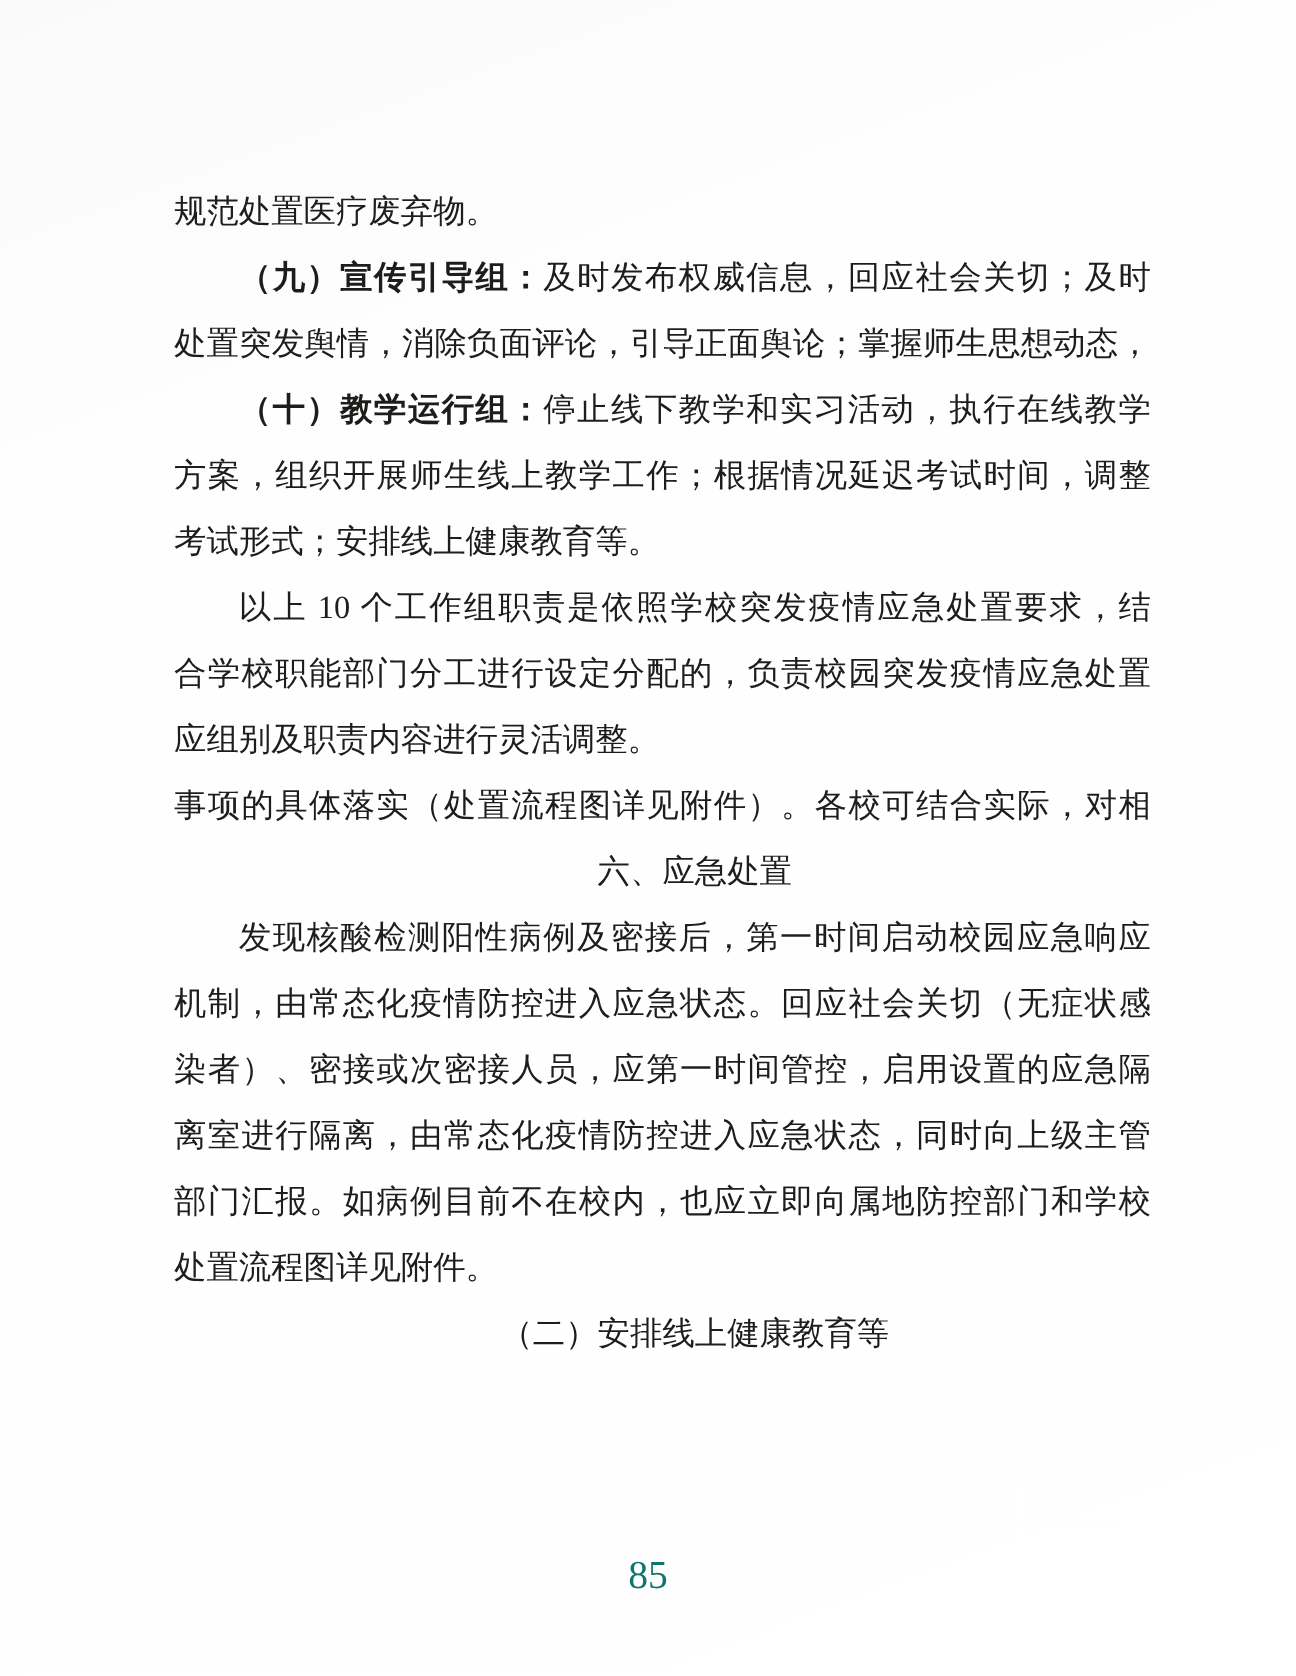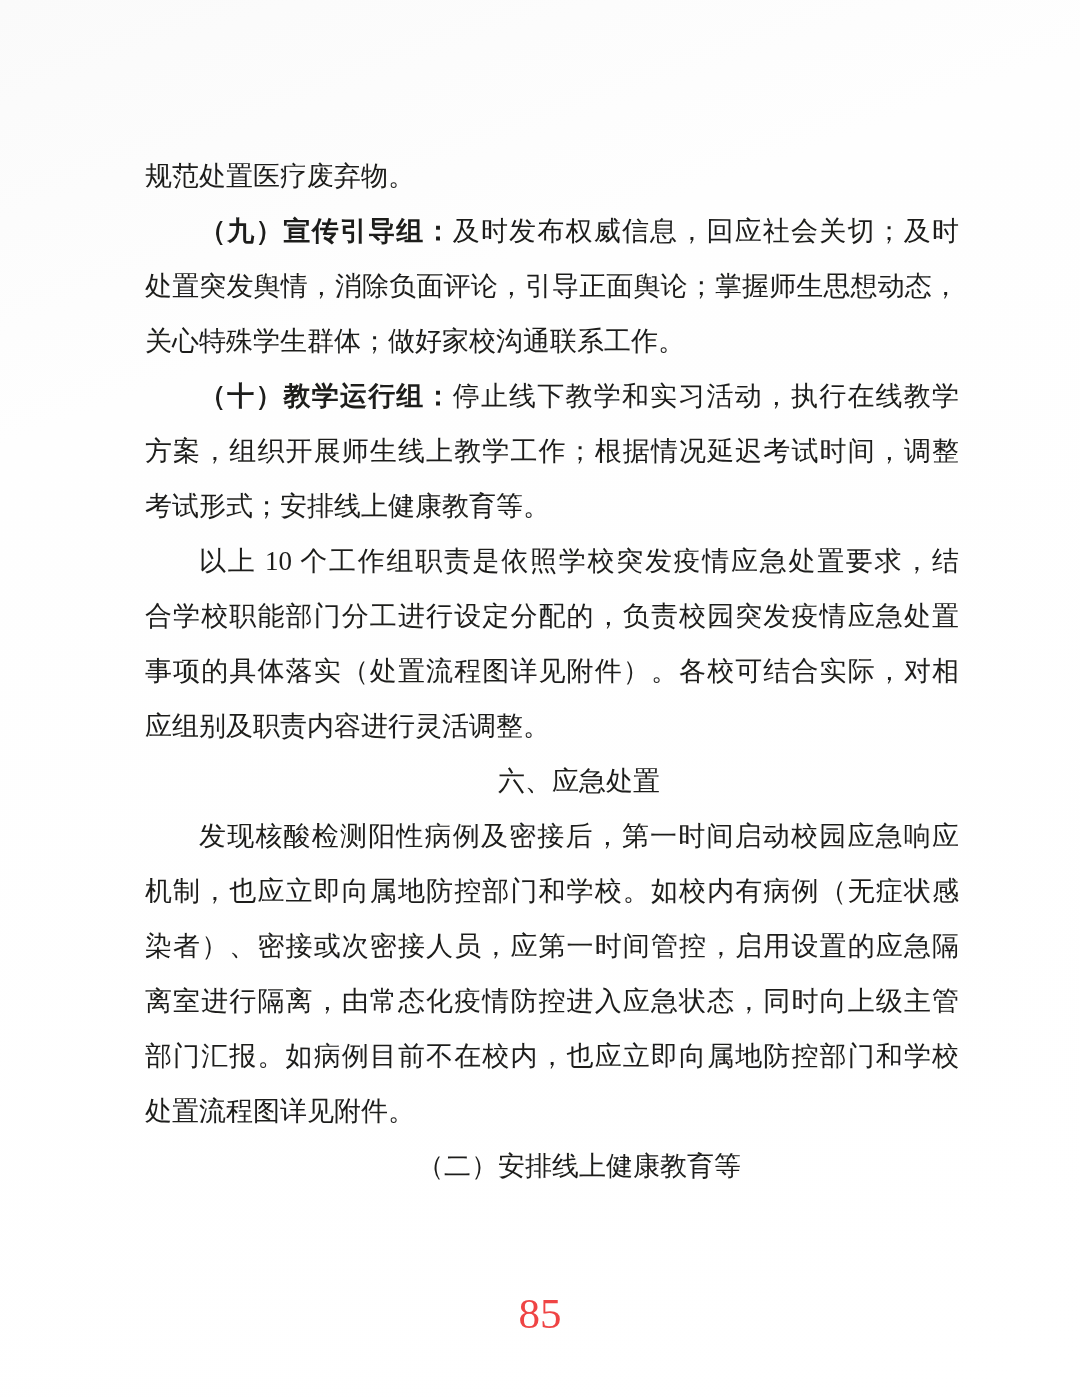--- a/index.html
+++ b/index.html
@@ -49,43 +49,42 @@
     font-weight: 700;
   }
   .pageno {
     position: absolute;
     left: 0;
     top: 1286px;
     width: 1080px;
     height: 55px;
     line-height: 55px;
     text-align: center;
-    font-size: 43px;
-    color: #ef4444;
+    font-size: 33px;
+    color: #0f766e;
   }
 </style>
 </head>
 <body>
 
 <div class="page">
   <div class="content">
       <div class="line">规范处置医疗废弃物。</div>
       <div class="line indent justify"><b>（九）宣传引导组：</b>及时发布权威信息，回应社会关切；及时</div>
       <div class="line justify">处置突发舆情，消除负面评论，引导正面舆论；掌握师生思想动态，</div>
-      <div class="line">关心特殊学生群体；做好家校沟通联系工作。</div>
       <div class="line indent justify"><b>（十）教学运行组：</b>停止线下教学和实习活动，执行在线教学</div>
       <div class="line justify">方案，组织开展师生线上教学工作；根据情况延迟考试时间，调整</div>
       <div class="line">考试形式；安排线上健康教育等。</div>
       <div class="line indent justify">以上 10 个工作组职责是依照学校突发疫情应急处置要求，结</div>
       <div class="line justify">合学校职能部门分工进行设定分配的，负责校园突发疫情应急处置</div>
+      <div class="line">应组别及职责内容进行灵活调整。</div>
       <div class="line justify">事项的具体落实（处置流程图详见附件）。各校可结合实际，对相</div>
-      <div class="line">应组别及职责内容进行灵活调整。</div>
       <div class="line indent heading">六、应急处置</div>
       <div class="line indent justify">发现核酸检测阳性病例及密接后，第一时间启动校园应急响应</div>
-      <div class="line justify">机制，也应立即向属地防控部门和学校。如校内有病例（无症状感</div>
+      <div class="line justify">机制，由常态化疫情防控进入应急状态。回应社会关切（无症状感</div>
       <div class="line justify">染者）、密接或次密接人员，应第一时间管控，启用设置的应急隔</div>
       <div class="line justify">离室进行隔离，由常态化疫情防控进入应急状态，同时向上级主管</div>
       <div class="line justify">部门汇报。如病例目前不在校内，也应立即向属地防控部门和学校</div>
       <div class="line">处置流程图详见附件。</div>
       <div class="line indent heading">（二）安排线上健康教育等</div>
     </div>
   <div class="pageno">85</div>
 </div>
 
 </body></html>

